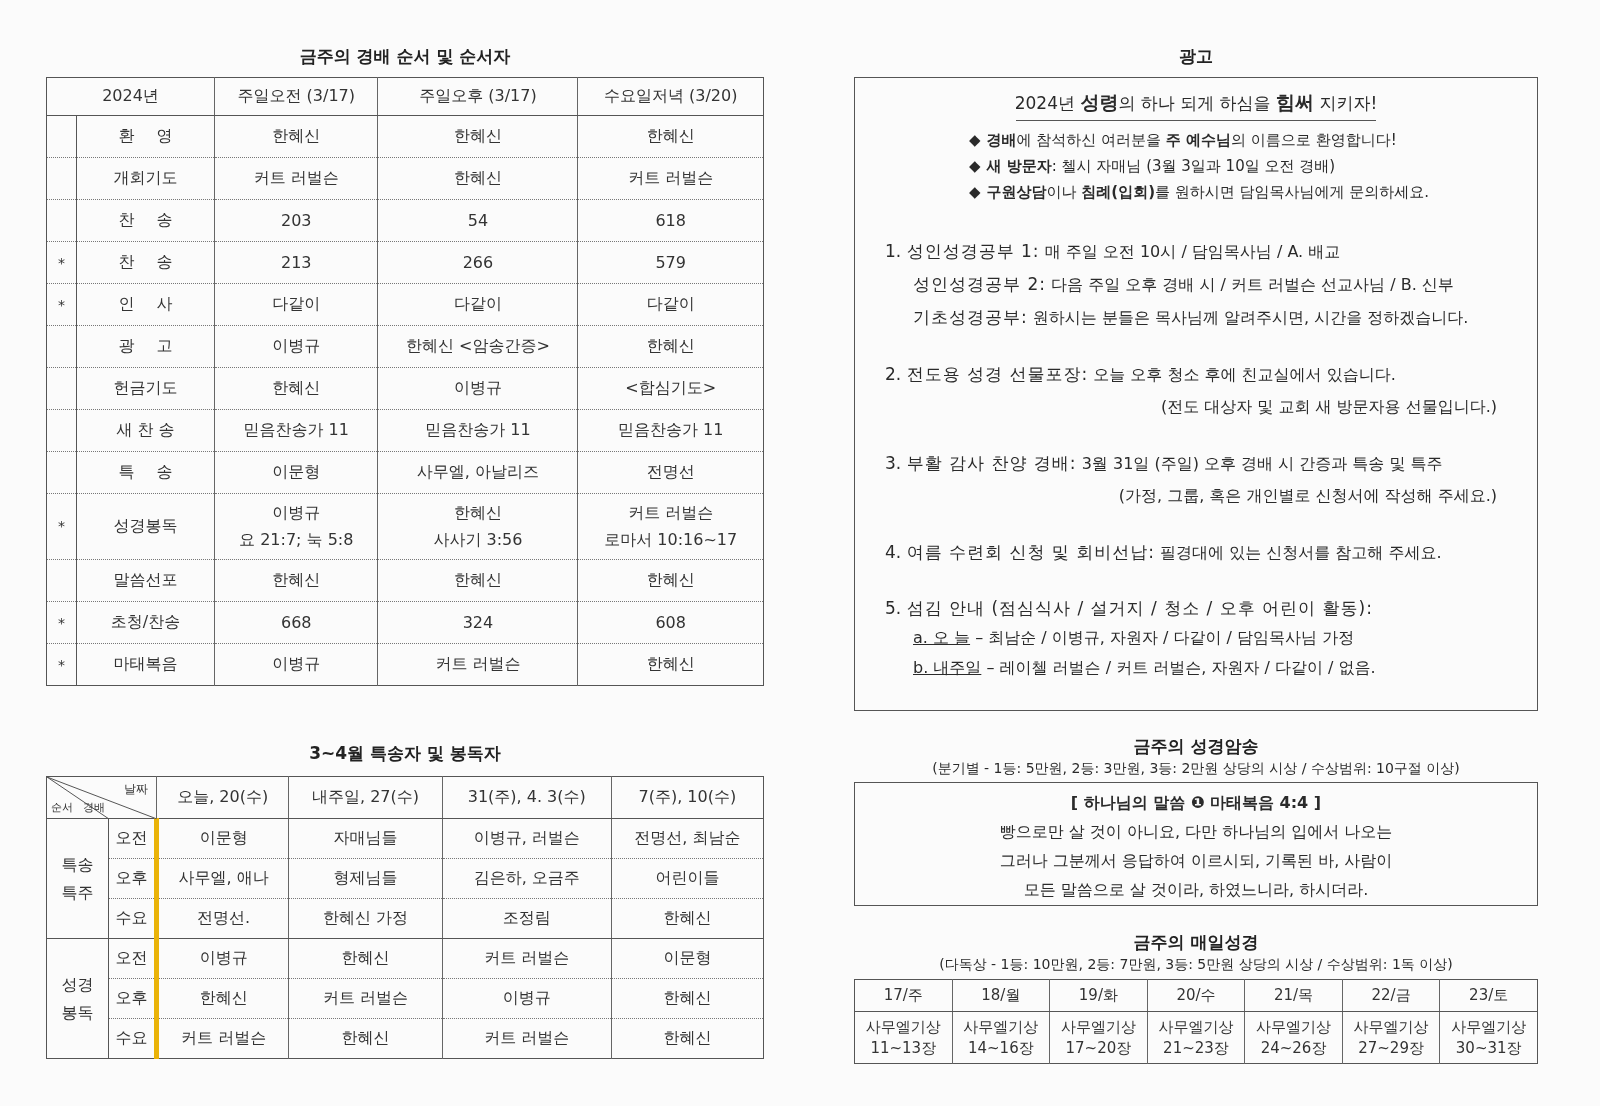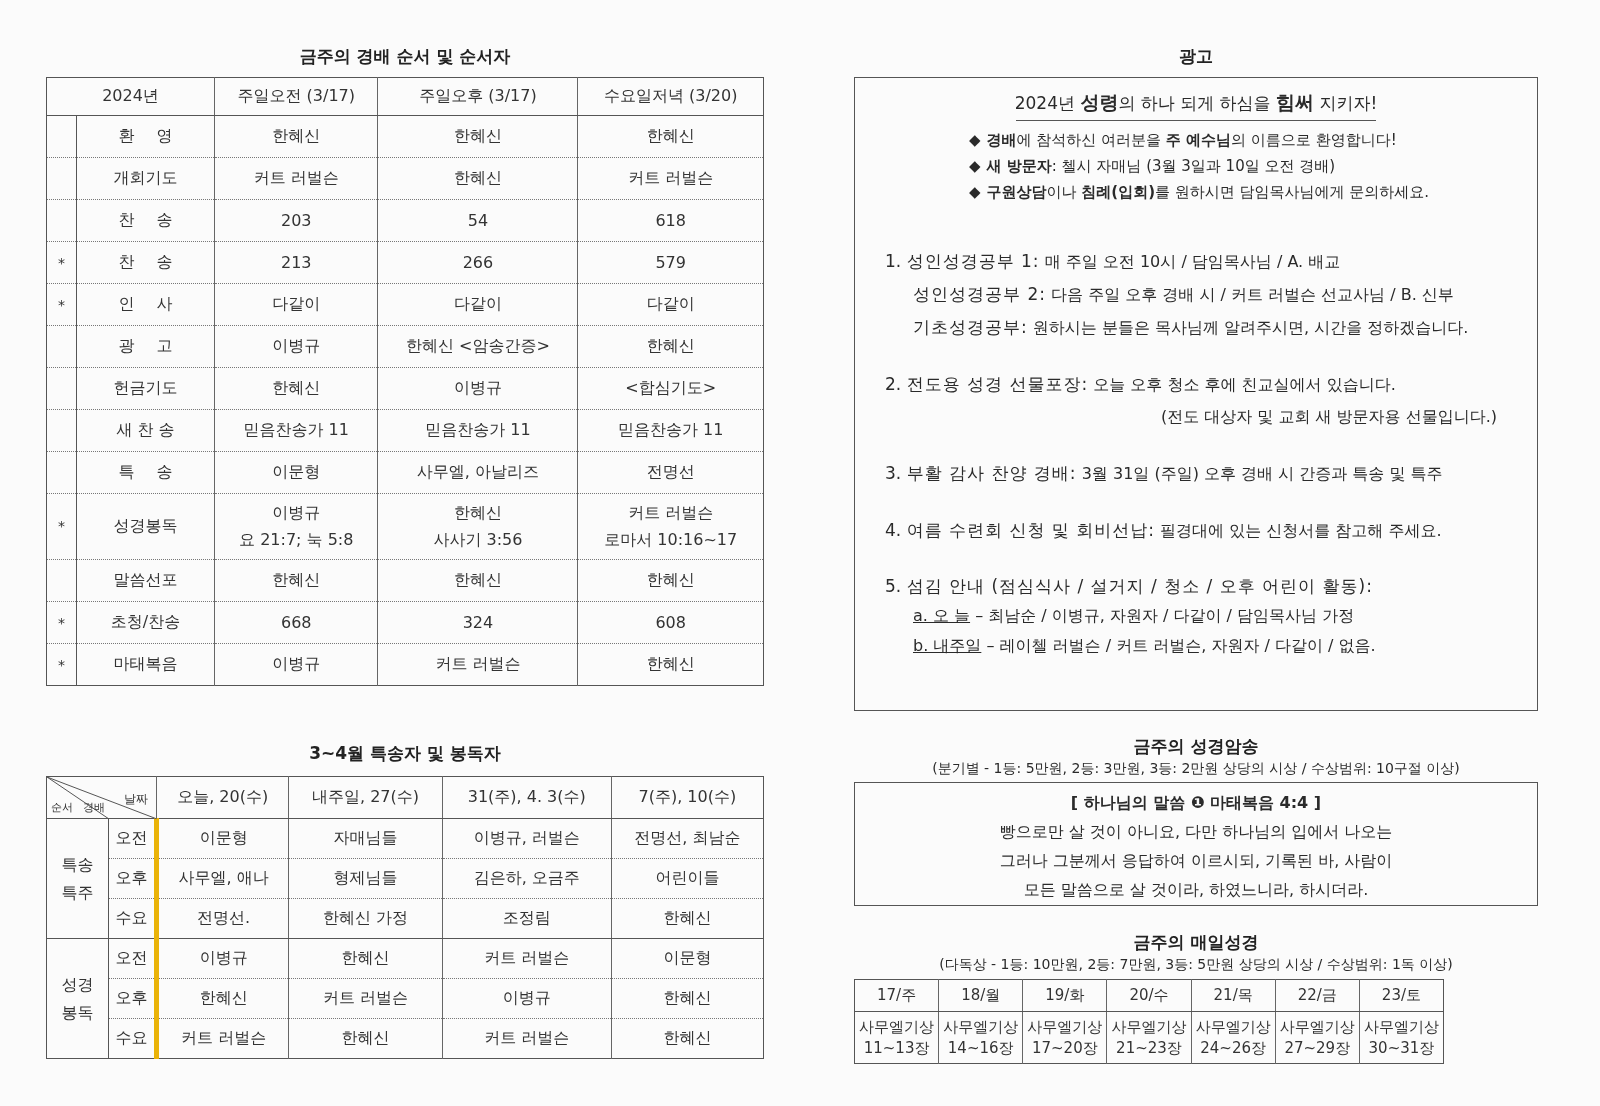--- a/index.html
+++ b/index.html
@@ -24,21 +24,21 @@
   
   #special-table { left: 46px; top: 776px; width: 718px; border: 1.5px solid #555; }
   #special-table th { height: 42px; border-bottom: 1.5px solid #555; border-right: 1px solid #666; font-size: 16px; }
   #special-table td { border-right: 1px solid #666; border-bottom: 1px dotted #777; height: 40px; }
   #special-table td.group { width: 62px; border-right: 1px solid #555; border-bottom: 1.5px solid #555; line-height: 1.7; }
   #special-table td.sub { width: 48px; border-right: 5px solid #eab308; }
   #special-table tr.grp-end td { border-bottom: 1.5px solid #555; }
   #special-table tr:last-child td { border-bottom: none; }
   .diag-cell { position: relative; width: 110px; padding: 0; }
   .diag-cell svg { position: absolute; left: 0; top: 0; }
-  .diag-date { position: absolute; right: 8px; top: 14px; font-size: 12px; }
+  .diag-date { position: absolute; right: 8px; top: 4px; font-size: 12px; }
   .diag-order { position: absolute; left: 4px; bottom: 3px; font-size: 11px; }
   .diag-service { position: absolute; left: 36px; bottom: 3px; font-size: 11px; }
 
   
   #announce-box { position: absolute; left: 854px; top: 77px; width: 684px; height: 634px; border: 1.5px solid #555; padding: 10px 18px; }
   .motto { text-align: center; font-size: 17px; margin-top: 2px; }
   .motto-line { width: 360px; margin: 4px auto 6px; border-top: 1px solid #555; }
   .motto b { font-size: 19px; }
   .bullets { font-size: 15px; padding-left: 96px; line-height: 26px; }
   .bullets .diamond { margin-right: 6px; }
@@ -49,21 +49,21 @@
   .u { text-decoration: underline; }
 
   
   #memo-sub { position: absolute; left: 854px; top: 760px; width: 684px; text-align: center; font-size: 14px; }
   #memo-box { position: absolute; left: 854px; top: 782px; width: 684px; height: 124px; border: 1.5px solid #555; text-align: center; padding-top: 6px; }
   .memo-ref { font-weight: bold; font-size: 16px; line-height: 28px; }
   .memo-verse { font-size: 16px; line-height: 29px; }
 
   
   #daily-sub { position: absolute; left: 854px; top: 956px; width: 684px; text-align: center; font-size: 14px; }
-  #daily-table { left: 854px; top: 979px; width: 590px; border: 1.5px solid #555; }
+  #daily-table { left: 854px; top: 979px; width: 684px; border: 1.5px solid #555; }
   #daily-table th { height: 32px; border-right: 1px solid #666; border-bottom: 1.5px solid #555; font-size: 15px; }
   #daily-table td { border-right: 1px solid #666; height: 52px; font-size: 15px; line-height: 21px; margin-top: 32px; }
 </style>
 </head>
 <body>
 
 <div class="sec-title" style="left:46px; top:45px; width:718px;">금주의 경배 순서 및 순서자</div>
 
 <table id="order-table">
   <thead>
@@ -259,33 +259,34 @@
     <span>2024년 </span><b>성령</b><span>의 하나 되게 하심을 </span><b>힘써</b><span> 지키자!</span>
   </div>
   <div class="motto-line"></div>
 
   <div class="bullets">
     <div><span class="diamond">◆</span><b>경배</b><span>에 참석하신 여러분을 </span><b>주 예수님</b><span>의 이름으로 환영합니다!</span></div>
     <div><span class="diamond">◆</span><b>새 방문자</b><span>: 첼시 자매님 (3월 3일과 10일 오전 경배)</span></div>
     <div><span class="diamond">◆</span><b>구원상담</b><span>이나 </span><b>침례(입회)</b><span>를 원하시면 담임목사님에게 문의하세요.</span></div>
   </div>
 
-  <div class="ann" style="margin-top:40px;">
+  <div class="ann" style="margin-top:30px;">
     <div><span>1.</span> <span class="head">성인성경공부 1:</span><span style="font-size:16px"> 매 주일 오전 10시 / 담임목사님 / A. 배교</span></div>
     <div class="sub"><span class="head">성인성경공부 2:</span><span style="font-size:16px"> 다음 주일 오후 경배 시 / 커트 러벌슨 선교사님 / B. 신부</span></div>
     <div class="sub"><span class="head">기초성경공부:</span><span style="font-size:16px"> 원하시는 분들은 목사님께 알려주시면, 시간을 정하겠습니다.</span></div>
   </div>
 
   <div class="ann" style="margin-top:24px;">
     <div><span>2.</span> <span class="head">전도용 성경 선물포장:</span><span style="font-size:16px"> 오늘 오후 청소 후에 친교실에서 있습니다.</span></div>
     <div class="right">(전도 대상자 및 교회 새 방문자용 선물입니다.)</div>
   </div>
 
   <div class="ann" style="margin-top:24px;">
     <div><span>3.</span> <span class="head">부활 감사 찬양 경배:</span><span style="font-size:16px"> 3월 31일 (주일) 오후 경배 시 간증과 특송 및 특주</span></div>
+    <div class="right">(가정, 그룹, 혹은 개인별로 신청서에 작성해 주세요.)</div>
   </div>
 
   <div class="ann" style="margin-top:24px;">
     <div><span>4.</span> <span class="head">여름 수련회 신청 및 회비선납:</span><span style="font-size:16px"> 필경대에 있는 신청서를 참고해 주세요.</span></div>
   </div>
 
   <div class="ann" style="margin-top:24px; line-height:30px;">
     <div><span>5.</span> <span class="head">섬김 안내 (점심식사 / 설거지 / 청소 / 오후 어린이 활동):</span></div>
     <div class="sub" style="font-size:16px;"><span class="u">a. 오  늘</span><span> – 최남순 / 이병규, 자원자 / 다같이 / 담임목사님 가정</span></div>
     <div class="sub" style="font-size:16px;"><span class="u">b. 내주일</span><span> – 레이첼 러벌슨 / 커트 러벌슨, 자원자 / 다같이 / 없음.</span></div>

